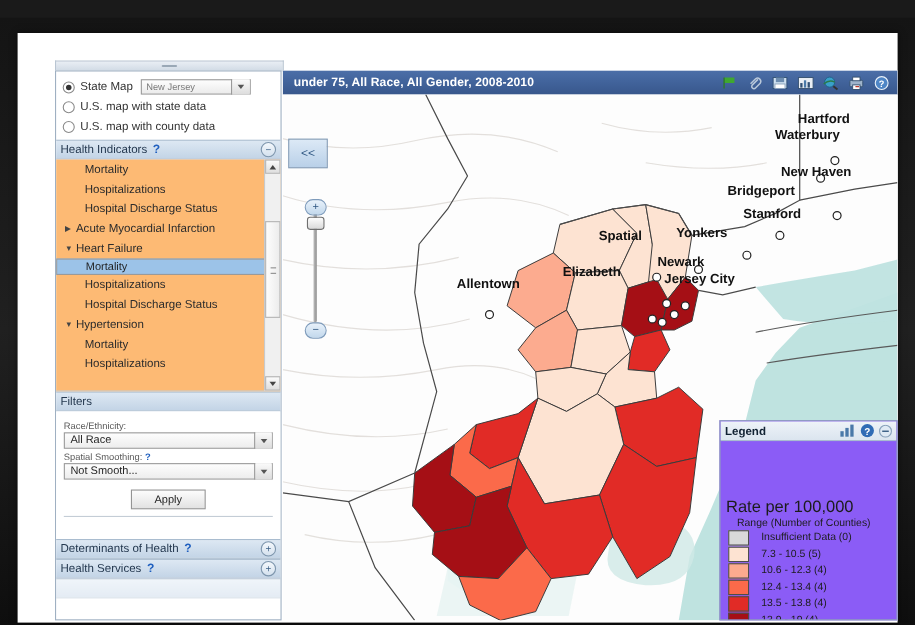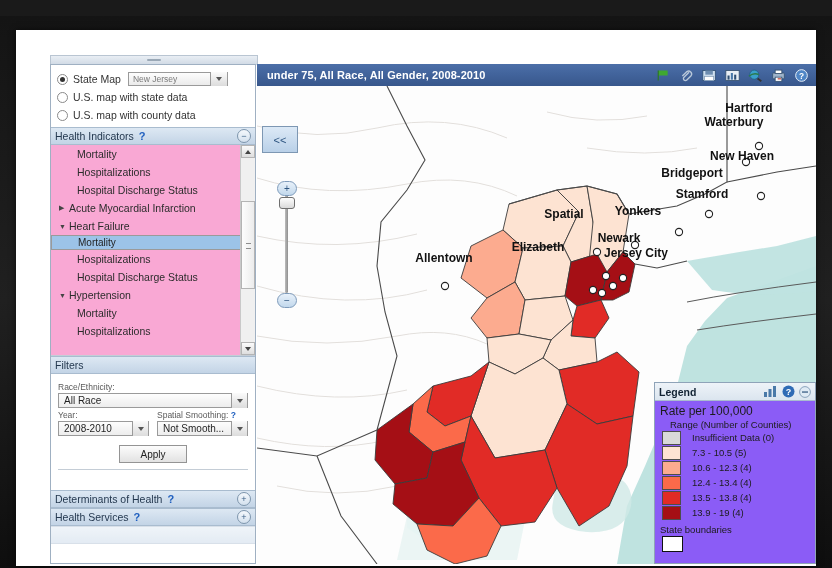--- a/index.html
+++ b/index.html
@@ -38,21 +38,21 @@
     border-top:4px solid #555;}
 
   .sec-head{height:16px;background:linear-gradient(180deg,#dde8f3,#c3d4e6);
     border-top:1px solid #a9bccf;border-bottom:1px solid #a9bccf;
     display:flex;align-items:center;padding:0 4px;font-size:10.5px;color:#24384f;}
   .sec-head .q{color:#1f5fbf;font-weight:bold;margin-left:5px;font-size:11px;}
   .sec-head .pm{margin-left:auto;width:12px;height:12px;border-radius:50%;
     border:1px solid #7e96ad;background:linear-gradient(180deg,#f4f8fc,#d4e1ee);
     display:flex;align-items:center;justify-content:center;font-size:9px;color:#3b5f85;line-height:1;}
 
-  .tree-wrap{position:relative;height:210px;border-bottom:1px solid #c4cdd6;background:#f9a8d4;}
+  .tree-wrap{position:relative;height:210px;border-bottom:1px solid #c4cdd6;background:#fdba74;}
   .tree{position:absolute;left:0;top:0;right:14px;bottom:0;overflow:hidden;}
   .tnode{height:18px;display:flex;align-items:center;font-size:10.5px;color:#2c2c2c;
     padding-left:8px;box-sizing:border-box;}
   .tnode.child{padding-left:26px;}
   .tnode.sel{background:#9cc3e8;}
   .tri{width:10px;font-size:7px;color:#444;flex:none;}
   .scroll{position:absolute;right:0;top:0;width:14px;height:100%;
     background:#f0f0f0;border-left:1px solid #c9c9c9;}
   .sbtn{height:13px;background:linear-gradient(180deg,#fbfbfb,#dedede);
     border:1px solid #b4b4b4;box-sizing:border-box;display:flex;align-items:center;justify-content:center;}
@@ -104,21 +104,21 @@
     border:1px solid #6f6f6f;background:linear-gradient(180deg,#fdfdfd,#dadada);}
 
   
   .legend{position:absolute;left:638px;top:352px;width:162px;height:182px;
     background:#8b5cf6;border:1px solid #8fa3b8;box-sizing:border-box;overflow:hidden;}
   .lg-head{height:17px;background:linear-gradient(180deg,#eef3f8,#dbe5ef);
     border-bottom:1px solid #a9bccf;display:flex;align-items:center;padding:0 4px;}
   .lg-title{font-size:10.5px;font-weight:bold;color:#123;}
   .lg-icons{margin-left:auto;display:flex;align-items:center;gap:4px;}
   .lg-body{padding:3px 5px;}
-  .lg-rate{font-size:12px;color:#1c1c1c;}
+  .lg-rate{font-size:15px;color:#1c1c1c;margin-top:48px;}
   .lg-range{font-size:9.5px;color:#1c1c1c;padding-left:10px;margin-top:1px;}
   .lg-item{display:flex;align-items:center;height:15px;}
   .sw{width:17px;height:12px;border:1px solid #4d4d4d;flex:none;margin-left:2px;}
   .lg-item .lt{font-size:9.5px;color:#1c1c1c;margin-left:11px;white-space:nowrap;}
   .lg-bound{font-size:9.5px;color:#1c1c1c;margin-top:4px;}
   .bsw{width:19px;height:14px;border:1.5px solid #111;background:#fff;margin-top:1px;margin-left:2px;}
 </style>
 </head>
 <body>
 
@@ -216,29 +216,20 @@
         <span>All Race</span>
         <span class="arrowbox">
               <span class="caret"></span>
             </span>
       </div>
 
       <div class="row2">
       </div>
 
       <div class="row2">
-        <div class="col">
-          <div class="fl">Year:</div>
-          <div class="sel">
-            <span>2008-2010</span>
-            <span class="arrowbox">
-                  <span class="caret"></span>
-                </span>
-          </div>
-        </div>
         <div class="col">
           <div class="fl">
             <span>Spatial Smoothing:</span>
             <span class="lblq">?</span>
           </div>
           <div class="sel">
             <span>Not Smooth...</span>
             <span class="arrowbox">
                   <span class="caret"></span>
                 </span>

